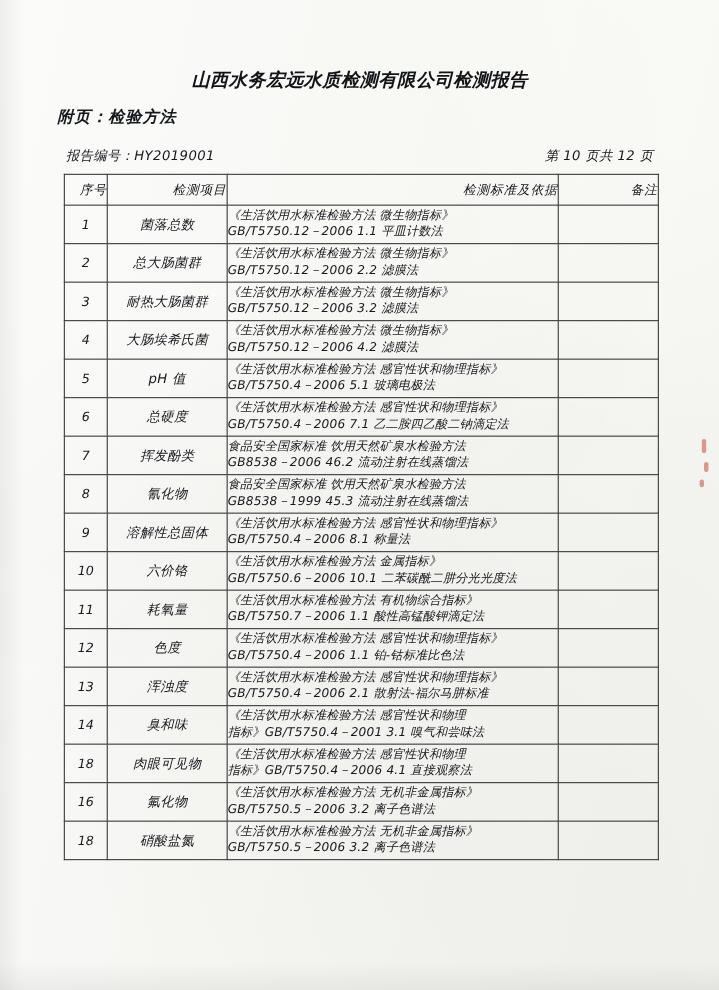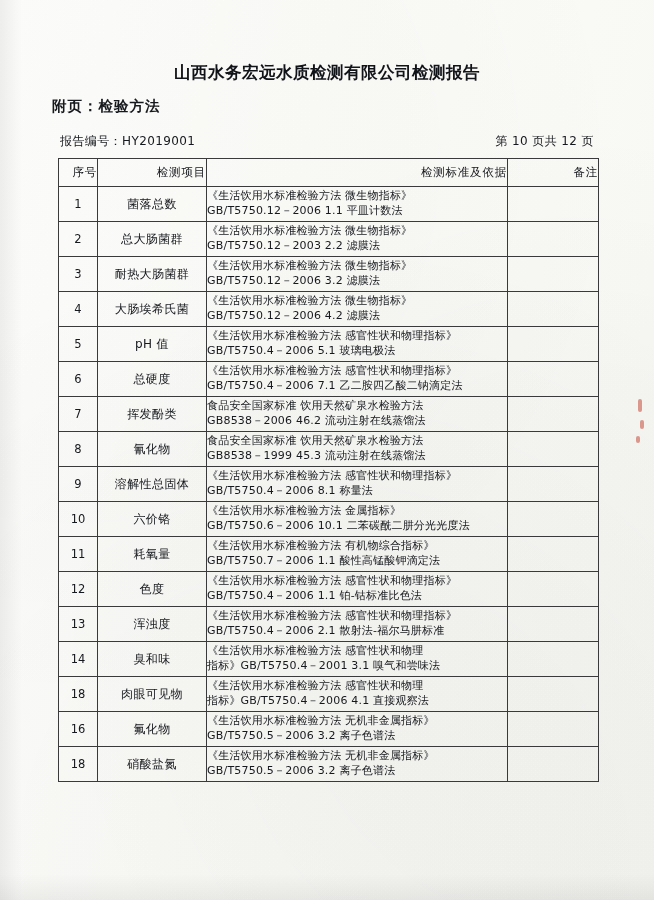--- a/index.html
+++ b/index.html
@@ -14,20 +14,21 @@
     color: #15181c;
     position: relative;
     overflow: hidden;
   }
   .page {
     position: absolute;
     left: 0; top: 0;
     width: 654px;
     height: 900px;
     background: linear-gradient(102deg, #fefefd 0%, #fbfbf8 40%, #f7f7f3 100%);
+    font-style: italic;
   }
   .paper-noise {
     position: absolute;
     inset: 0;
     background:
       radial-gradient(circle at 12% 18%, rgba(0,0,0,0.012) 0 35%, rgba(0,0,0,0) 60%),
       radial-gradient(circle at 88% 72%, rgba(0,0,0,0.015) 0 30%, rgba(0,0,0,0) 62%),
       radial-gradient(circle at 50% 96%, rgba(0,0,0,0.02) 0 30%, rgba(0,0,0,0) 70%);
     pointer-events: none;
   }
@@ -168,21 +169,21 @@
             <div class="std-l1">《生活饮用水标准检验方法  微生物指标》</div>
             <div class="std-l2">GB/T5750.12－2006  1.1 平皿计数法</div>
           </td>
           <td class="note"></td>
         </tr>
         <tr>
           <td class="no">2</td>
           <td class="item">总大肠菌群</td>
           <td class="std">
             <div class="std-l1">《生活饮用水标准检验方法  微生物指标》</div>
-            <div class="std-l2">GB/T5750.12－2003  2.2 滤膜法</div>
+            <div class="std-l2">GB/T5750.12－2006  2.2 滤膜法</div>
           </td>
           <td class="note"></td>
         </tr>
         <tr>
           <td class="no">3</td>
           <td class="item">耐热大肠菌群</td>
           <td class="std">
             <div class="std-l1">《生活饮用水标准检验方法  微生物指标》</div>
             <div class="std-l2">GB/T5750.12－2006  3.2 滤膜法</div>
           </td>

